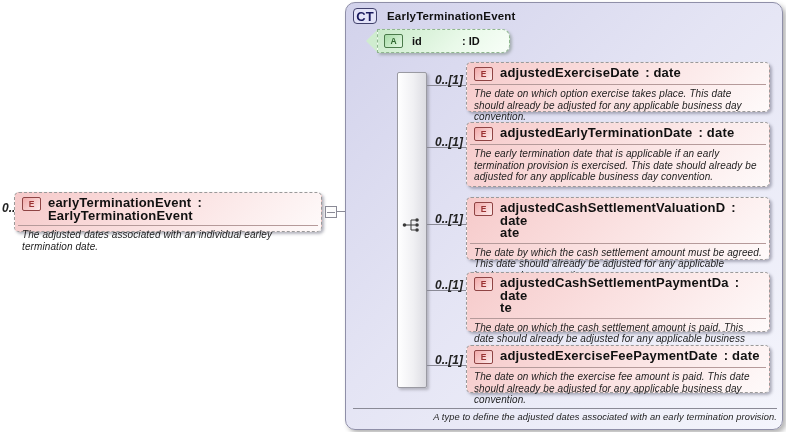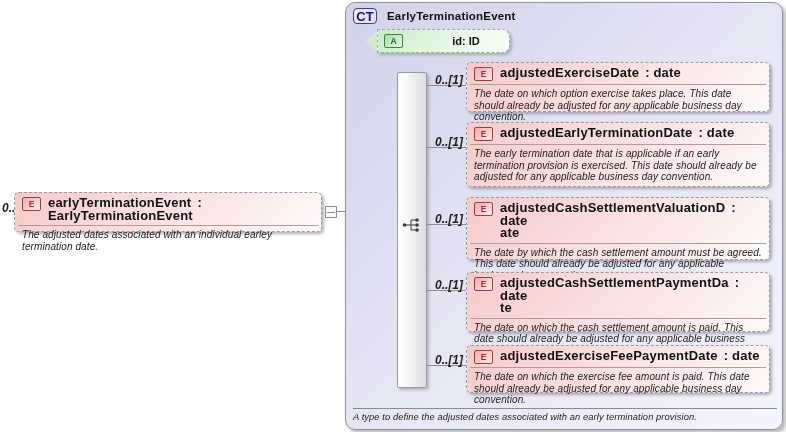--- a/index.html
+++ b/index.html
@@ -51,42 +51,42 @@
   .ct-header{position:absolute;left:7px;top:5px;display:flex;align-items:center;}
   .badge-ct{
     width:22px;height:14px;background:#e3e3f8;border:1px solid #41416b;border-radius:4px;
     font-size:13px;font-weight:bold;color:#1a1a5e;
     display:flex;align-items:center;justify-content:center;
   }
   .ct-title{margin-left:10px;font-size:11.5px;font-weight:bold;color:#111;letter-spacing:0.2px;}
   .ct-footline{position:absolute;left:7px;top:405px;width:424px;height:1px;background:#8a8a96;}
   .ct-footann{
     position:absolute;left:7px;top:409px;width:424px;
-    font-size:9.3px;font-style:italic;color:#1c1c1c;letter-spacing:0.1px;
+    font-size:9.3px;font-style:italic;color:#1c1c1c;letter-spacing:0.1px;text-align:right;
   }
   
   .attr-tip{
     position:absolute;left:366px;top:29px;width:0;height:0;
     border-top:12px solid transparent;border-bottom:12px solid transparent;
     border-right:12px solid #cfeccf;
   }
   .attr-box{
     position:absolute;left:377px;top:29px;width:133px;height:24px;
     background:linear-gradient(135deg,#c9eac9 0%,#e9f9e9 60%,#f8fef8 100%);
     border:1px dashed #8fb58f;border-radius:0 8px 8px 0;
     box-shadow:2px 2px 3px rgba(90,110,90,0.4);
     box-sizing:border-box;display:flex;align-items:center;padding:0 6px;
   }
   .badge-a{
     width:17px;height:12px;background:linear-gradient(135deg,#a8dda8,#e4f8e4);
     border:1px solid #4a7a4a;border-radius:2px;
     font-size:8.5px;font-weight:bold;color:#2e662e;
     display:flex;align-items:center;justify-content:center;
   }
-  .attr-name{margin-left:9px;width:50px;font-size:11px;font-weight:bold;color:#111;text-align:right;}
+  .attr-name{margin-left:9px;width:50px;font-size:11px;font-weight:bold;color:#111;}
   .attr-type{font-size:11px;font-weight:bold;color:#111;}
   
   .seqbox{
     position:absolute;left:397px;top:72px;width:30px;height:316px;
     background:linear-gradient(to right,#ffffff 0%,#f0f0f3 55%,#dcdce2 100%);
     border:1px solid #9a9aa2;border-radius:2px;
     box-shadow:2px 2px 3px rgba(0,0,0,0.22);box-sizing:border-box;
   }
   .seqicon{position:absolute;left:401px;top:216px;}
   

